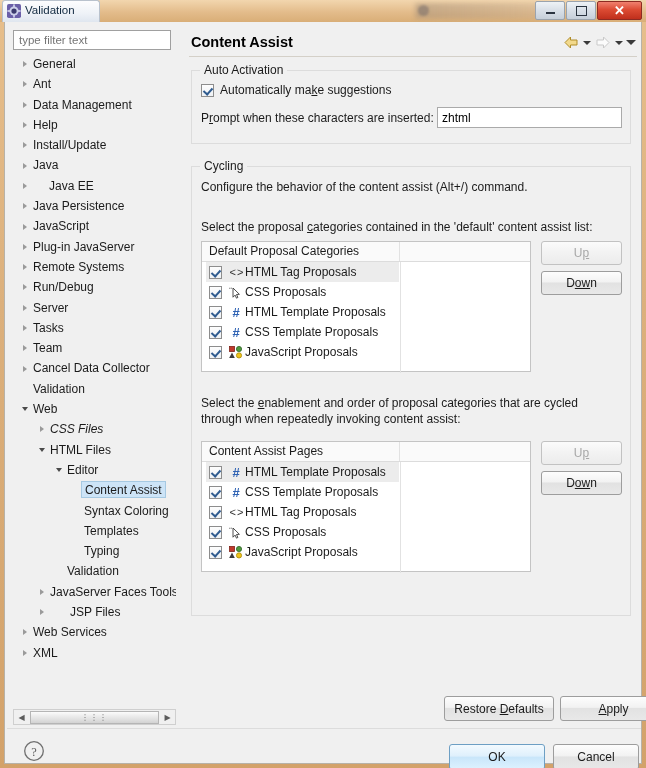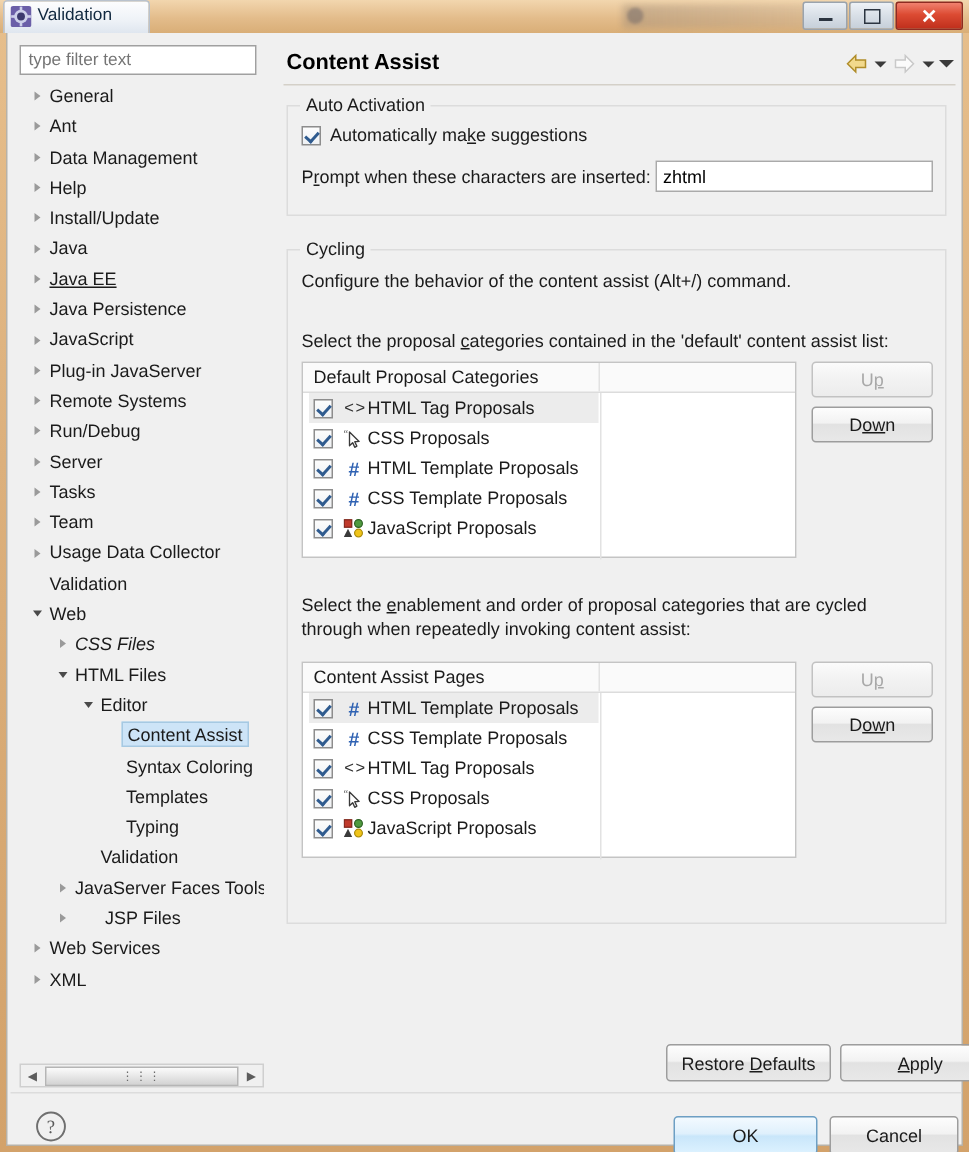--- a/index.html
+++ b/index.html
@@ -289,21 +289,21 @@
             <div class="tnode">
               <div class="arrow" style="left: 6px;">
                 <div class="tri-c"></div>
               </div>
               <div class="lbl" style="left: 20px;">Java</div>
             </div>
             <div class="tnode">
               <div class="arrow" style="left: 6px;">
                 <div class="tri-c"></div>
               </div>
-              <div class="lbl" style="left: 20px; text-decoration: underline;">Java EE</div>
+              <div class="lbl" style="left: 36px;">Java EE</div>
             </div>
             <div class="tnode">
               <div class="arrow" style="left: 6px;">
                 <div class="tri-c"></div>
               </div>
               <div class="lbl" style="left: 20px;">Java Persistence</div>
             </div>
             <div class="tnode">
               <div class="arrow" style="left: 6px;">
                 <div class="tri-c"></div>
@@ -343,21 +343,21 @@
             <div class="tnode">
               <div class="arrow" style="left: 6px;">
                 <div class="tri-c"></div>
               </div>
               <div class="lbl" style="left: 20px;">Team</div>
             </div>
             <div class="tnode">
               <div class="arrow" style="left: 6px;">
                 <div class="tri-c"></div>
               </div>
-              <div class="lbl" style="left: 20px;">Usage Data Collector</div>
+              <div class="lbl" style="left: 20px;">Cancel Data Collector</div>
             </div>
             <div class="tnode">
               <div class="lbl" style="left: 20px;">Validation</div>
             </div>
             <div class="tnode">
               <div class="arrow" style="left: 6px;">
                 <div class="tri-o"></div>
               </div>
               <div class="lbl" style="left: 20px;">Web</div>
             </div>

